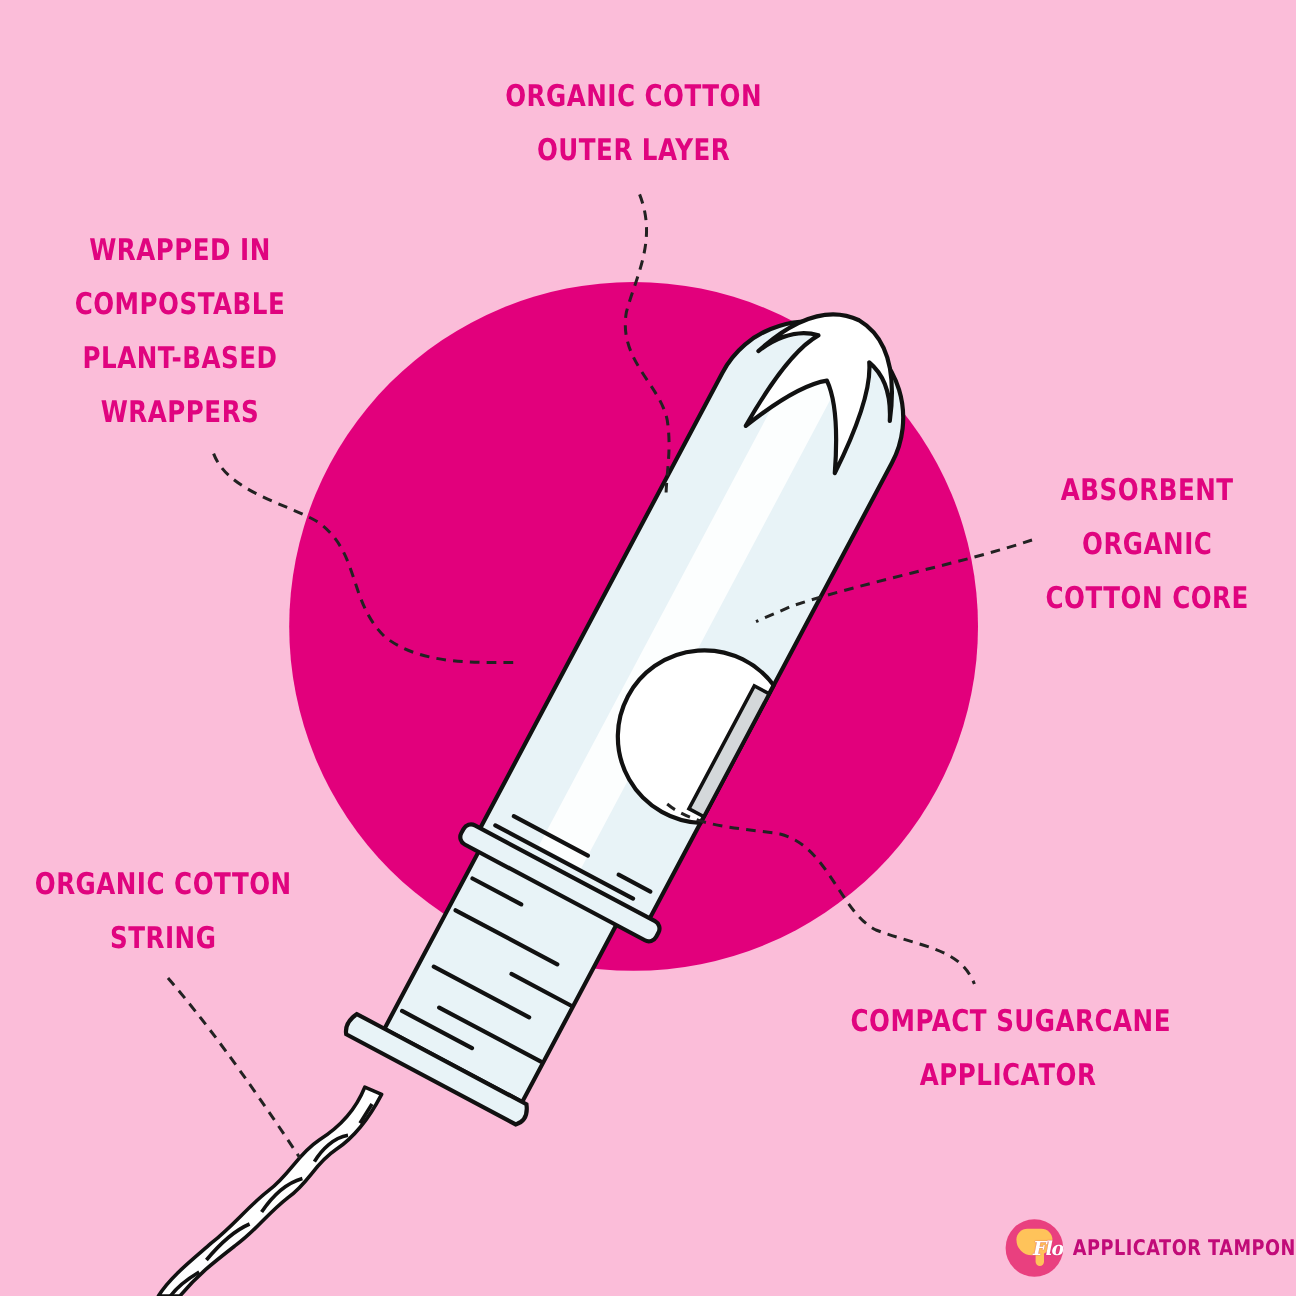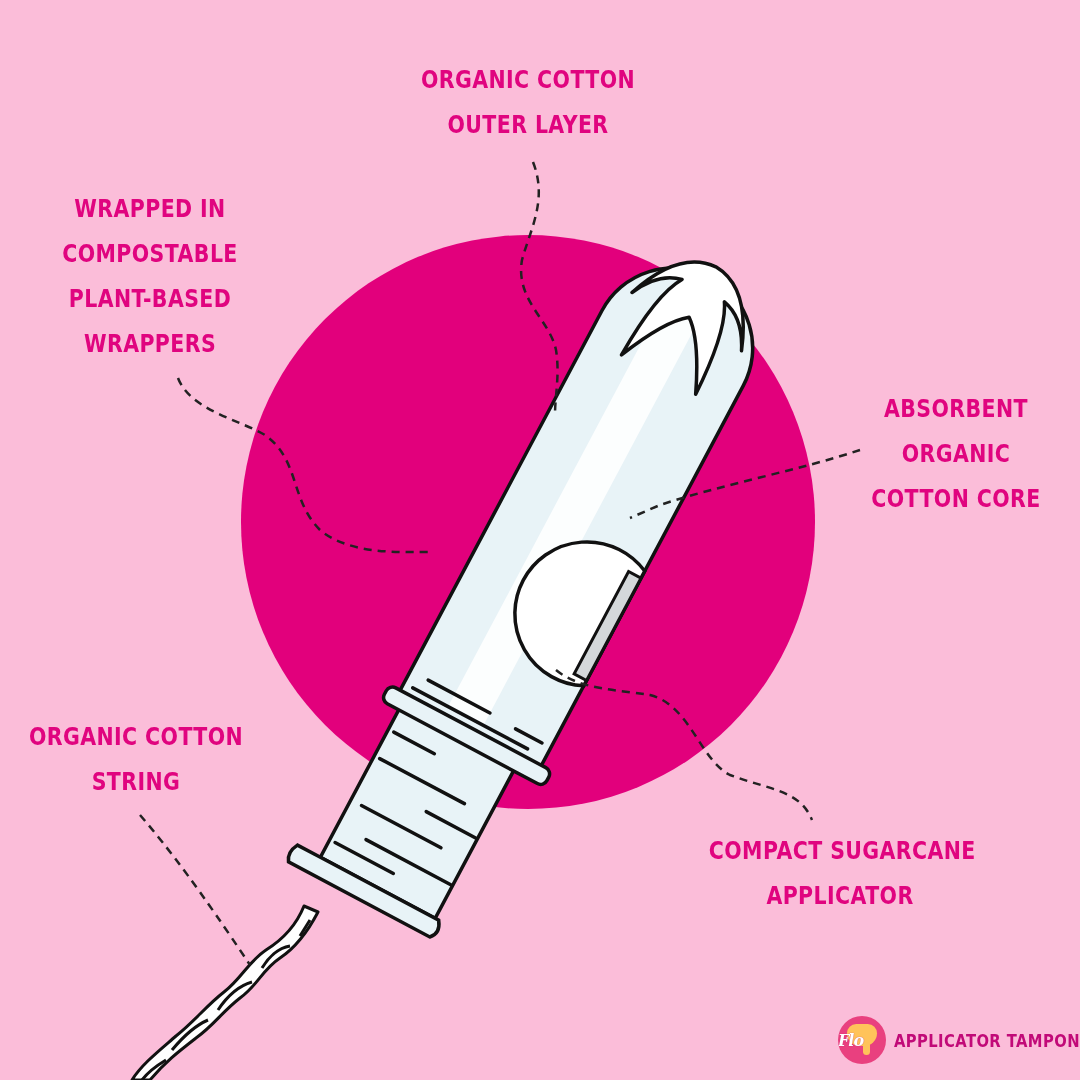--- a/index.html
+++ b/index.html
@@ -31,21 +31,21 @@
   #lbl-string { left: 0px; top: 714px; width: 272px; }
 
   .brand {
     position: absolute; left: 838px; top: 1016px;
     display: flex; align-items: center; gap: 8px;
   }
   .brand-logo {
     width: 48px; height: 48px; border-radius: 50%;
     background: #e9407f;
     position: relative; overflow: hidden;
-    display: flex; align-items: center; justify-content: flex-start;
+    display: flex; align-items: center; justify-content: flex-end;
   }
   .brand-logo .drip {
     position: absolute; left: 9px; top: 8px; width: 30px; height: 22px;
     background: #ffc35a; border-radius: 10px 10px 14px 14px;
   }
   .brand-logo .drip2 {
     position: absolute; left: 25px; top: 26px; width: 7px; height: 13px;
     background: #ffc35a; border-radius: 4px;
   }
   .brand-logo .flo {

